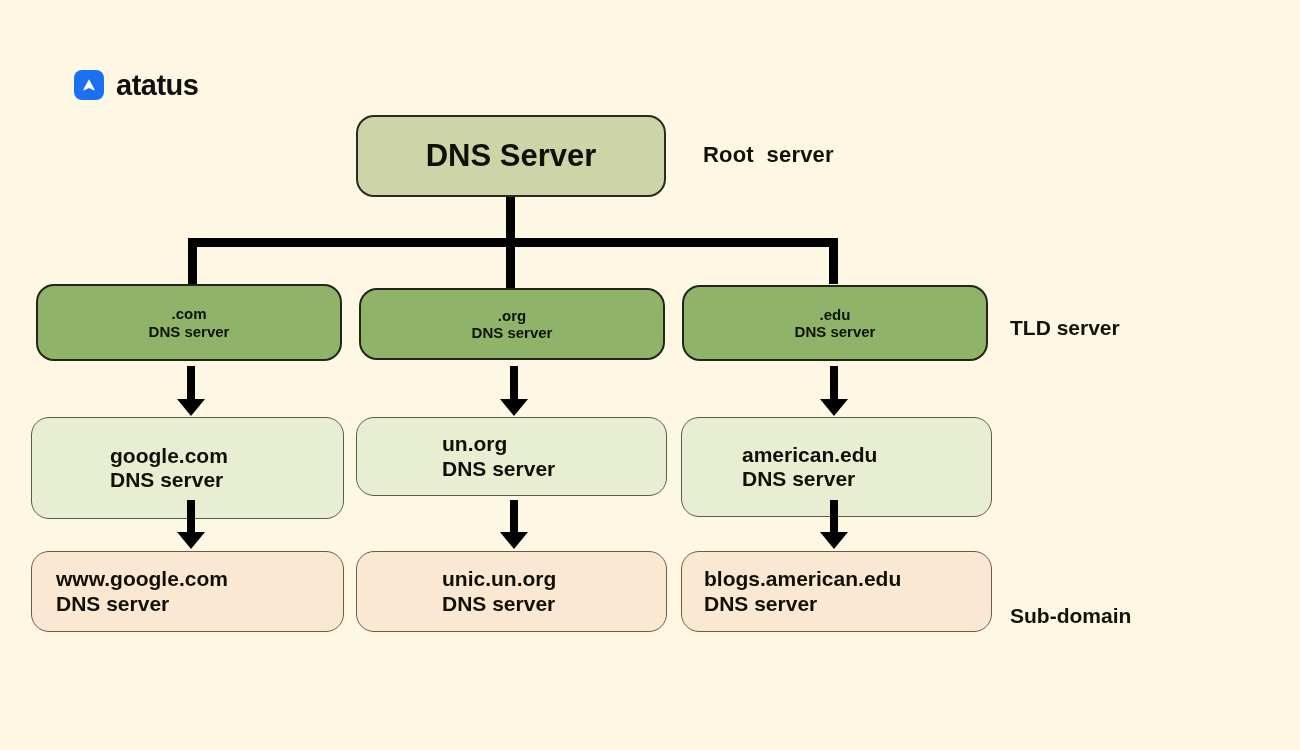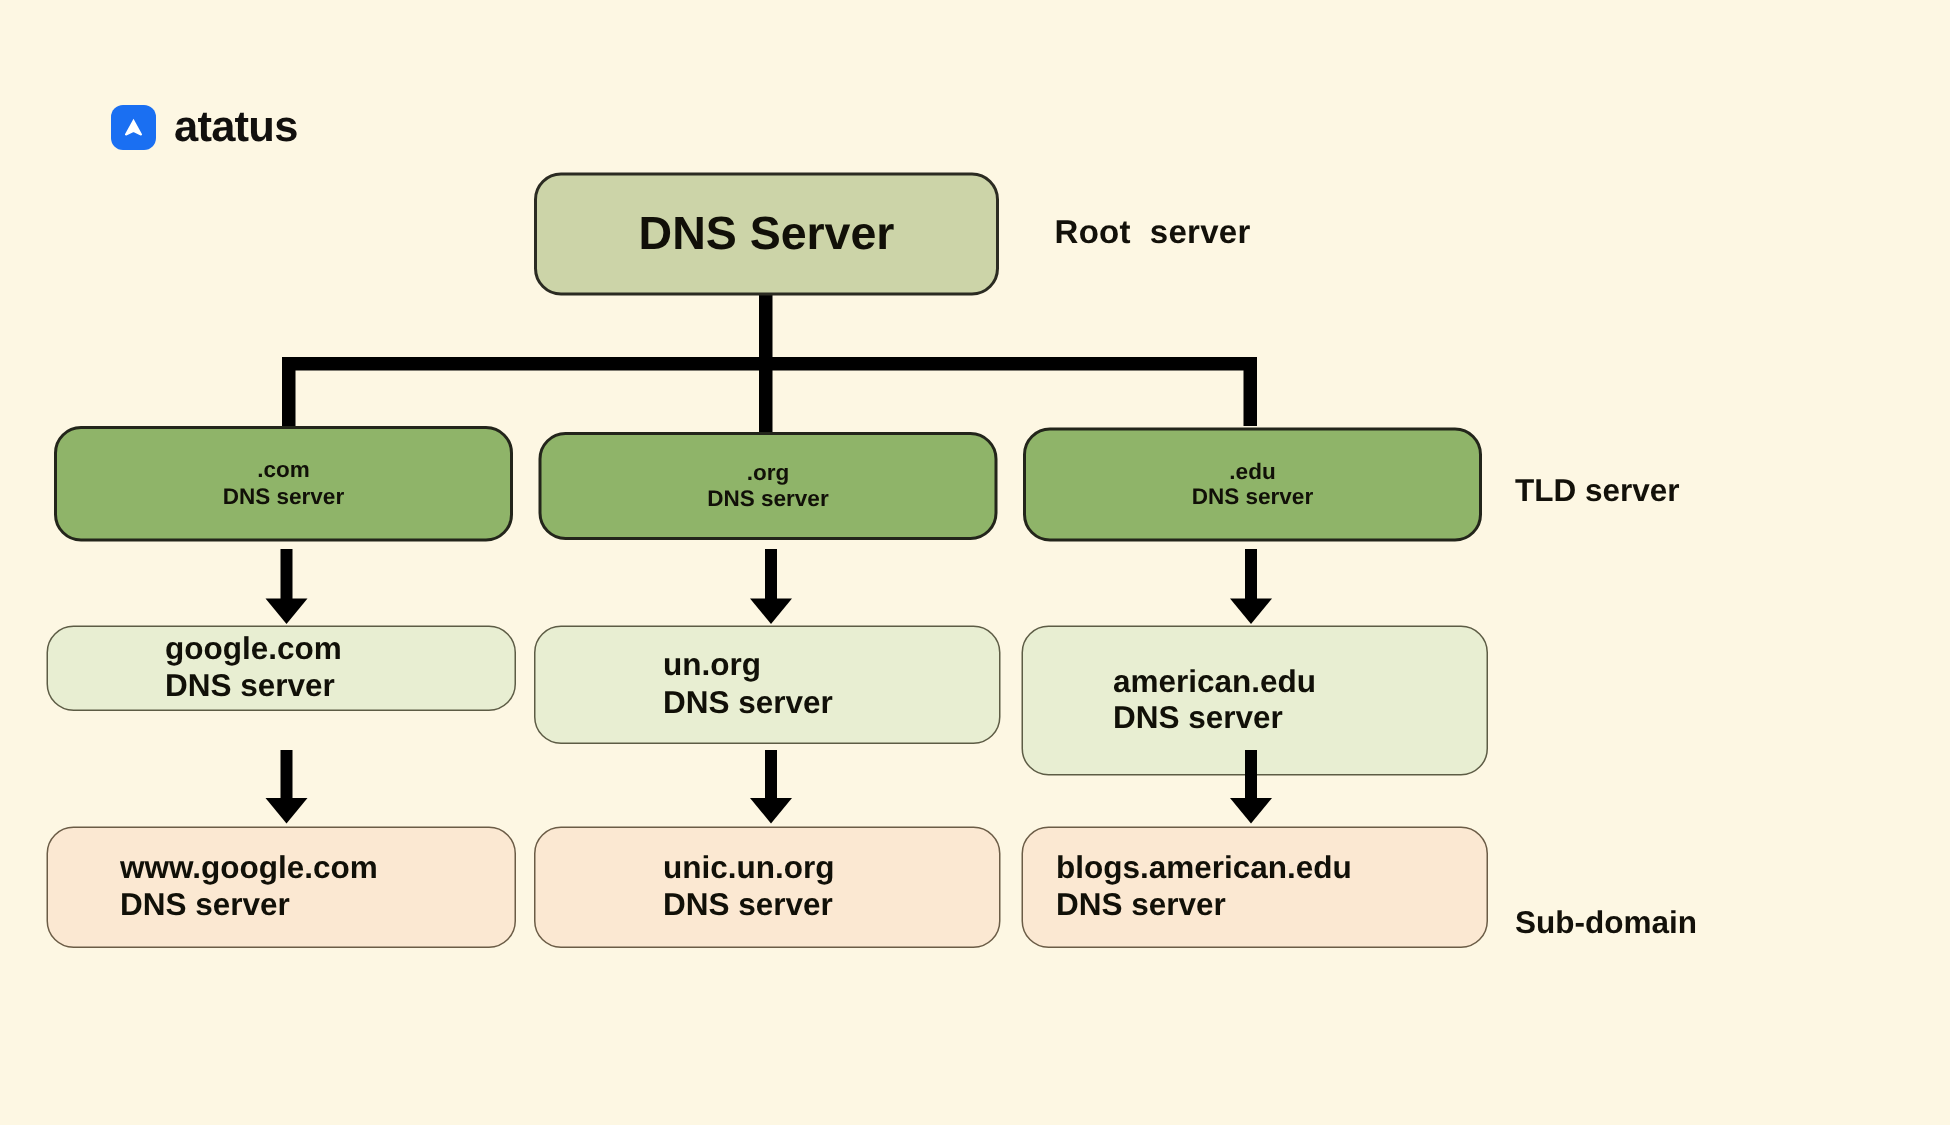--- a/index.html
+++ b/index.html
@@ -99,21 +99,21 @@
   }
   .node.auth .inner, .node.sub .inner {
     display: inline-block;
     text-align: left;
   }
   .node.auth .inner { margin-left: 0; }
 
   .node.auth.col1 .inner { margin-left: 78px; }
   .node.auth.col2 .inner { margin-left: 85px; }
   .node.auth.col3 .inner { margin-left: 60px; }
-  .node.sub.col1 .inner  { margin-left: 48px; }
+  .node.sub.col1 .inner  { margin-left: 24px; }
   .node.sub.col2 .inner  { margin-left: 85px; }
   .node.sub.col3 .inner  { margin-left: 22px; }
 
   
   .side-label {
     position: absolute;
     font-size: 21px;
     font-weight: 700;
     color: #13110a;
     white-space: pre;
@@ -193,21 +193,21 @@
   </div>
   <div class="arrow" style="left:500px; top:366px; width:28px; height:50px;">
     <div class="shaft" style="height:34px;"></div>
     <div class="head" style="top:33px;"></div>
   </div>
   <div class="arrow" style="left:820px; top:366px; width:28px; height:50px;">
     <div class="shaft" style="height:34px;"></div>
     <div class="head" style="top:33px;"></div>
   </div>
 
-  <div class="node auth col1" style="left:31px; top:417px; width:313px; height:57px;">
+  <div class="node auth col1" style="left:31px; top:417px; width:313px; height:102px;">
     <span class="inner">
       <span class="l1">google.com</span>
       <span class="l2">DNS server</span>
     </span>
   </div>
   <div class="node auth col2" style="left:356px; top:417px; width:311px; height:79px;">
     <span class="inner">
       <span class="l1">un.org</span>
       <span class="l2">DNS server</span>
     </span>

